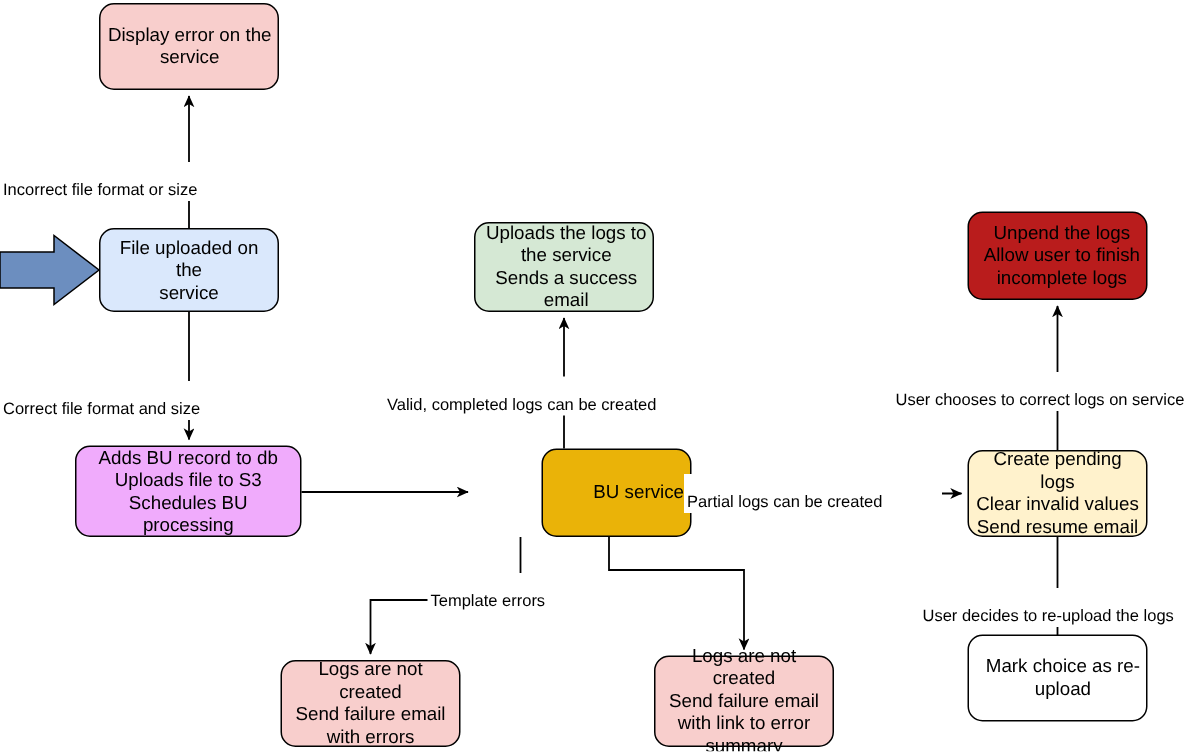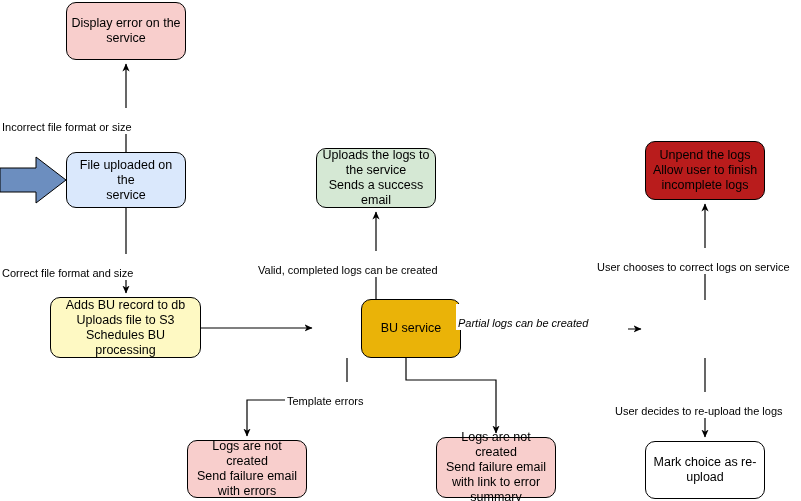--- a/index.html
+++ b/index.html
@@ -24,21 +24,21 @@
     width: 801px;
     height: 501px;
   }
   .node {
     position: absolute;
     box-sizing: border-box;
     border: 1px solid #000000;
     border-radius: 10px;
     display: flex;
     align-items: center;
-    justify-content: center;
+    justify-content: flex-end;
     text-align: center;
     font-size: 12.5px;
     line-height: 15px;
     color: #000000;
     white-space: pre-line;
     padding: 4px 4px;
   }
   .edge-label {
     position: absolute;
     font-size: 11px;
@@ -87,21 +87,21 @@
   <div class="node" style="left:66px; top:2px; width:120px; height:58px; background:#f8cecc;">
     <span>Display error on the
 service</span>
   </div>
 
   <div class="node" style="left:66px; top:152px; width:120px; height:56px; background:#dae8fc;">
     <span>File uploaded on the
 service</span>
   </div>
 
-  <div class="node" style="left:50px; top:297px; width:151px; height:61px; background:#fef9c3;">
+  <div class="node" style="left:50px; top:297px; width:151px; height:61px; background:#f0abfc;">
     <span>Adds BU record to db
 Uploads file to S3
 Schedules BU processing</span>
   </div>
 
   <div class="node" style="left:316px; top:148px; width:120px; height:60px; background:#d5e8d4;">
     <span>Uploads the logs to
 the service
 Sends a success
 email</span>
@@ -110,52 +110,57 @@
   <div class="node" style="left:316px; top:299px; width:100px; height:59px; background:#eab308;margin-left:45px;">
     <span>BU service</span>
   </div>
 
   <div class="node" style="left:645px; top:141px; width:120px; height:59px; background:#b91c1c;">
     <span>Unpend the logs
 Allow user to finish
 incomplete logs</span>
   </div>
 
+  <div class="node" style="left:645px; top:300px; width:120px; height:58px; background:#fff2cc;">
+    <span>Create pending logs
+Clear invalid values
+Send resume email</span>
+  </div>
 
   <div class="node" style="left:187px; top:440px; width:120px; height:58px; background:#f8cecc;">
     <span>Logs are not created
 Send failure email
 with errors</span>
   </div>
 
   <div class="node" style="left:436px; top:437px; width:120px; height:61px; background:#f8cecc;">
     <span>Logs are not created
 Send failure email
 with link to error
 summary</span>
   </div>
 
-  <div class="node" style="left:645px; top:441px; width:120px; height:58px; background:#ffffff;">
+  <div class="node" style="left:645px; top:423px; width:120px; height:58px; background:#ffffff;">
     <span>Mark choice as re-
 upload</span>
   </div>
 
   <div class="edge-label" style="left:0px; top:108px; width:252px;">
     <span>Incorrect file format or size</span>
   </div>
 
   <div class="edge-label" style="left:0px; top:254px; width:252px;">
     <span>Correct file format and size</span>
   </div>
 
   <div class="edge-label" style="left:256px; top:251px; width:240px;">
     <span>Valid, completed logs can be created</span>
   </div>
 
-  <div class="edge-label" style="left:456px; top:304px; width:168px;font-style:italic;">
+  <div class="edge-label" style="left:456px; top:316px; width:168px;">
     <span>Partial logs can be created</span>
   </div>
 
   <div class="edge-label" style="left:285px; top:382px; width:90px;">
     <span>Template errors</span>
   </div>
 
 
   <div class="edge-label" style="left:595px; top:248px; width:206px;">
     <span>User chooses to correct logs on service</span>

